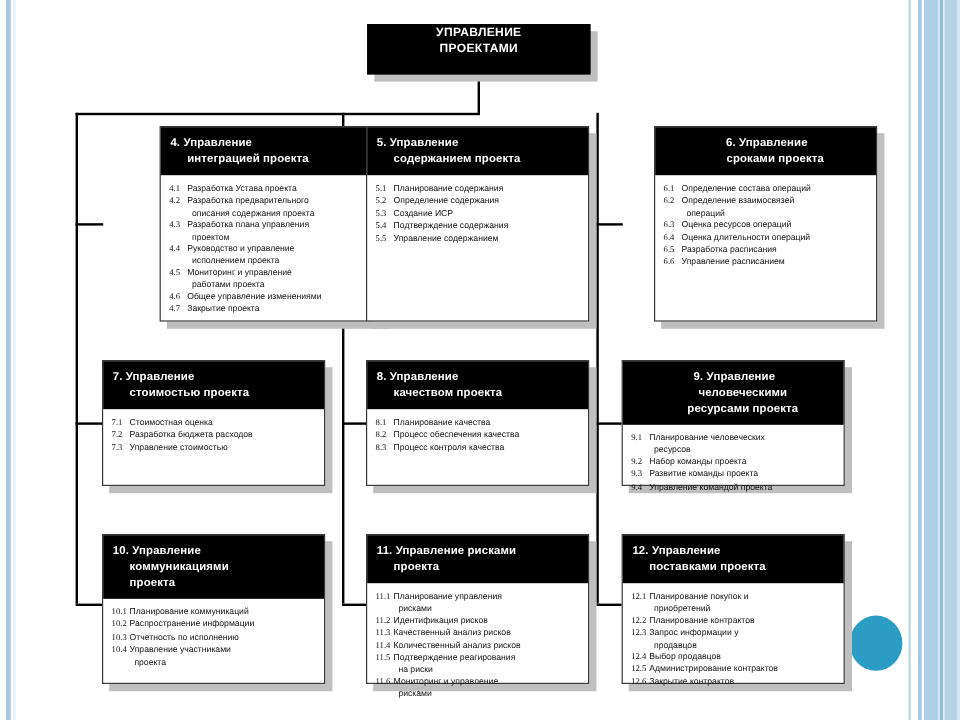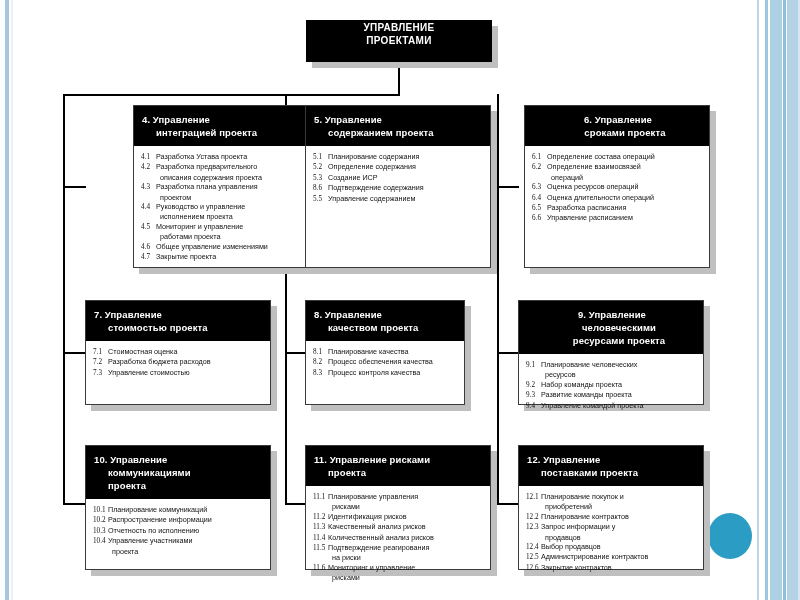--- a/index.html
+++ b/index.html
@@ -70,23 +70,23 @@
     color: #111111;
     white-space: nowrap;
     display: block;
   }
   .item .num { display: inline-block; min-width: 15px; font-family: Liberation Serif, serif; }
   .item.cont { padding-left: 19px; }
 
   
   #node-4  { left: 85px;  top: 105px; width: 186px; height: 163px; margin-left: 48px; }
   #node-5  { left: 305px; top: 105px; width: 186px; height: 163px; }
-  #node-6  { left: 524px; top: 105px; width: 186px; height: 163px; }
+  #node-6  { left: 545px; top: 105px; width: 186px; height: 163px; }
   #node-7  { left: 85px;  top: 300px; width: 186px; height: 105px; }
-  #node-8  { left: 305px; top: 300px; width: 160px; height: 105px; }
+  #node-8  { left: 305px; top: 300px; width: 186px; height: 105px; }
   #node-9  { left: 518px; top: 300px; width: 186px; height: 105px; }
   #node-10 { left: 85px;  top: 445px; width: 186px; height: 125px; }
   #node-11 { left: 305px; top: 445px; width: 186px; height: 125px; }
   #node-12 { left: 518px; top: 445px; width: 186px; height: 125px; }
 
   #node-6 .node-head, #node-9 .node-head { text-align: center; }
 
   
   #root-node {
     position: absolute;
@@ -161,21 +161,21 @@
     </div>
   <div id="node-5" class="node">
       <div class="node-head">
         <span class="l1">5. Управление</span>
         <span class="l2">содержанием проекта</span>
       </div>
       <div class="node-body">
         <div class="item"><span class="num">5.1</span><span>Планирование содержания</span></div>
         <div class="item"><span class="num">5.2</span><span>Определение содержания</span></div>
         <div class="item"><span class="num">5.3</span><span>Создание ИСР</span></div>
-        <div class="item"><span class="num">8.6</span><span>Подтверждение содержания</span></div>
+        <div class="item"><span class="num">5.4</span><span>Подтверждение содержания</span></div>
         <div class="item"><span class="num">5.5</span><span>Управление содержанием</span></div>
       </div>
     </div>
   <div id="node-6" class="node">
       <div class="node-head">
         <span class="l1">6. Управление</span>
         <span class="l2">сроками проекта</span>
       </div>
       <div class="node-body">
         <div class="item"><span class="num">6.1</span><span>Определение состава операций</span></div>

